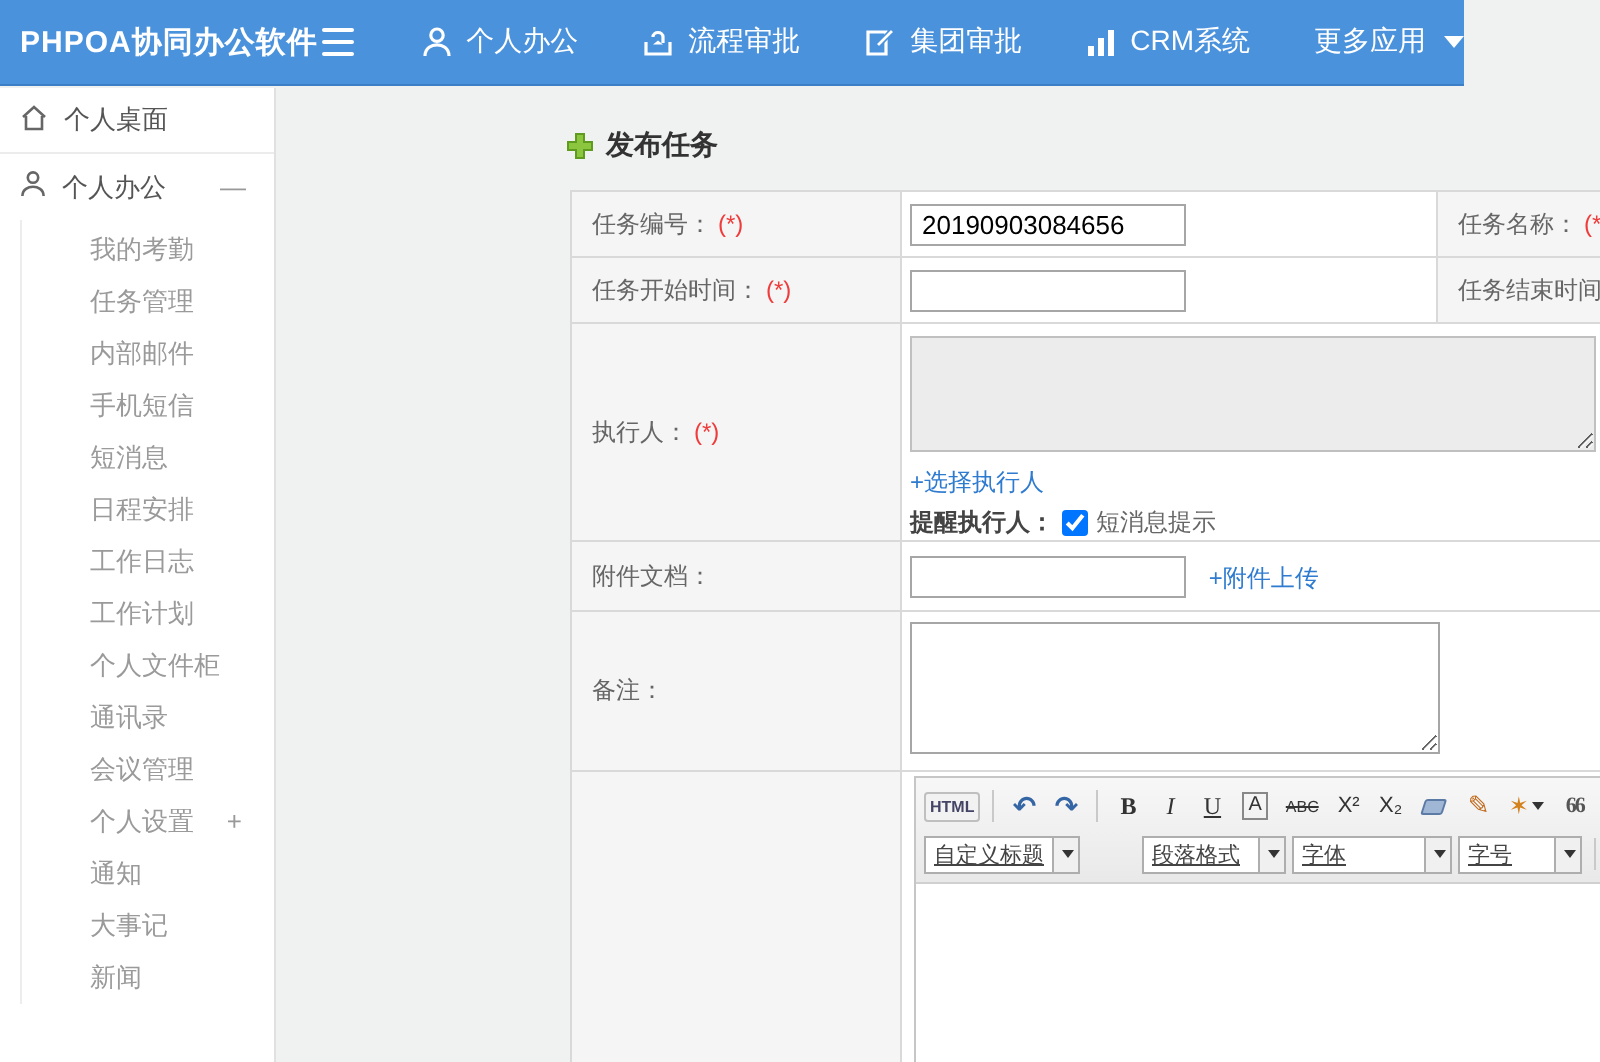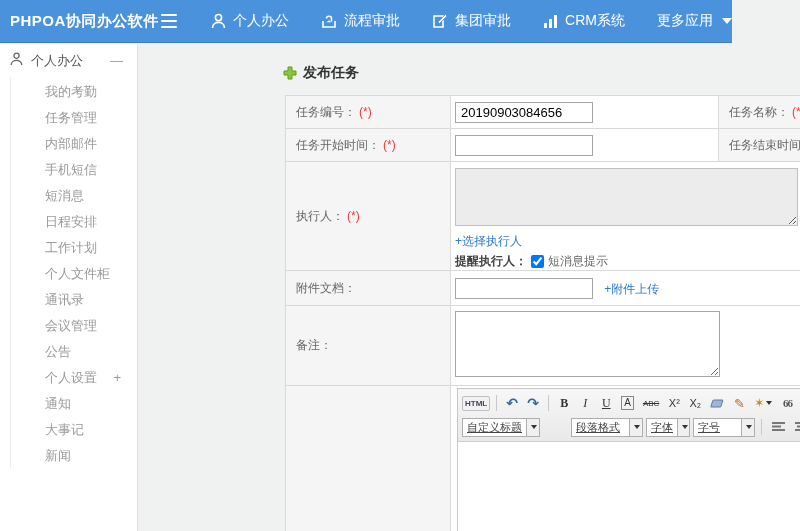--- a/index.html
+++ b/index.html
@@ -126,20 +126,28 @@
       <span>CRM系统</span>
     </div>
     <div class="nav-item">
       <span>更多应用</span>
       <span class="caret-down"></span>
     </div>
   </div>
 </div>
 
 <div class="sidebar">
+  <div class="side-row side-sep">
+    <span>
+      <svg width="14" height="14" viewBox="0 0 14 14">
+          <path d="M1.5 6.5 L7 1.5 L12.5 6.5 M3 6 v6.5 h8 V6" fill="none" stroke="#666" stroke-width="1.3"></path>
+        </svg>
+    </span>
+    <span>个人桌面</span>
+  </div>
   <div class="side-row">
     <span>
       <svg width="13" height="14" viewBox="0 0 13 14">
           <circle cx="6.5" cy="3.8" r="2.6" fill="none" stroke="#666" stroke-width="1.3"></circle>
           <path d="M1.2 13 C1.2 9.6 4.2 8.4 6.5 8.4 C8.8 8.4 11.8 9.6 11.8 13" fill="none" stroke="#666" stroke-width="1.3"></path>
         </svg>
     </span>
     <span>个人办公</span>
     <span class="grow"></span>
     <span class="fold-mark">—</span>
@@ -157,33 +165,33 @@
     <li>
         <span>手机短信</span>
       </li>
     <li>
         <span>短消息</span>
       </li>
     <li>
         <span>日程安排</span>
       </li>
     <li>
+        <span>工作日志</span>
+      </li>
+    <li>
         <span>工作计划</span>
       </li>
     <li>
         <span>个人文件柜</span>
       </li>
     <li>
         <span>通讯录</span>
       </li>
     <li>
         <span>会议管理</span>
-      </li>
-    <li>
-        <span>公告</span>
       </li>
     <li>
         <span>个人设置</span>
         <span class="grow"></span>
         <span class="plus">+</span>
       </li>
     <li>
         <span>通知</span>
       </li>
     <li>
@@ -316,21 +324,21 @@
                       <span class="mini-caret"></span>
                     </span>
               </span>
               <span class="ed-select" style="width:72px;margin-left:28px;">
                 <span class="val">段落格式</span>
                     <span style="flex:1"></span>
                 <span class="drop">
                       <span class="mini-caret"></span>
                     </span>
               </span>
-              <span class="ed-select" style="width:44px;">
+              <span class="ed-select" style="width:80px;">
                 <span class="val">字体</span>
                     <span style="flex:1"></span>
                 <span class="drop">
                       <span class="mini-caret"></span>
                     </span>
               </span>
               <span class="ed-select" style="width:62px;">
                 <span class="val">字号</span>
                     <span style="flex:1"></span>
                 <span class="drop">

